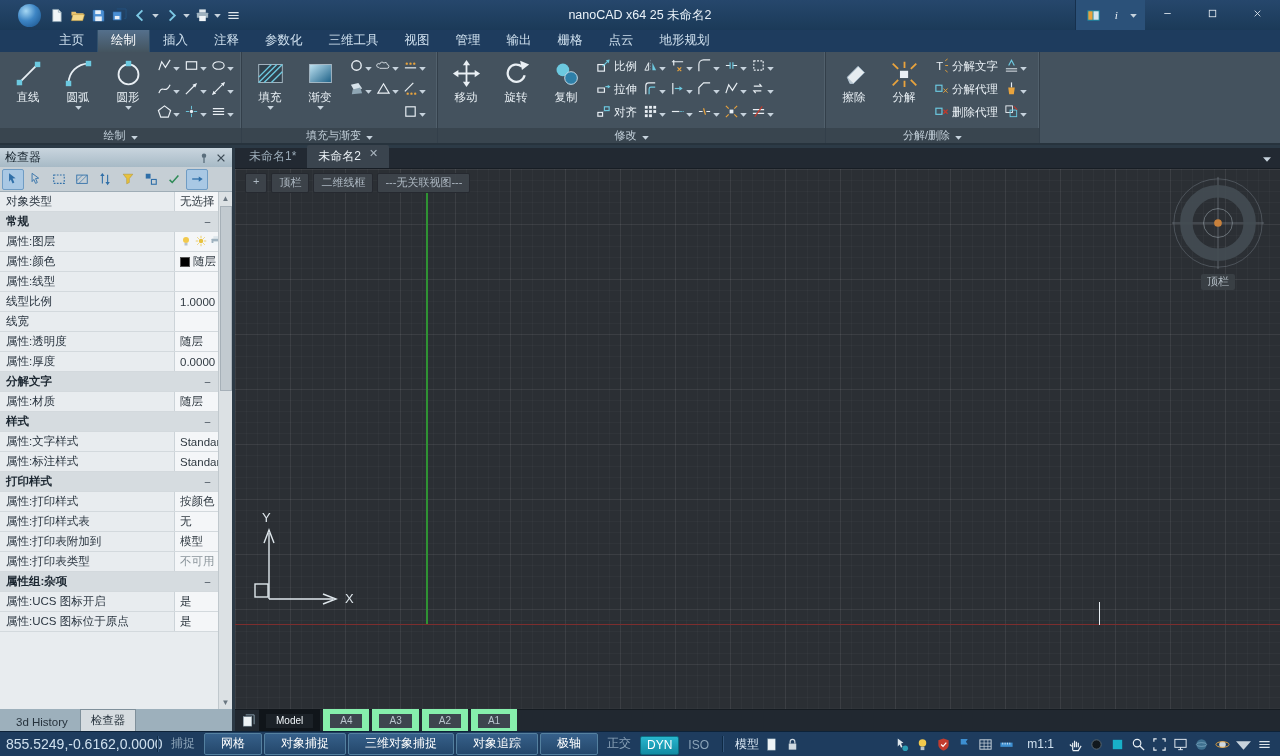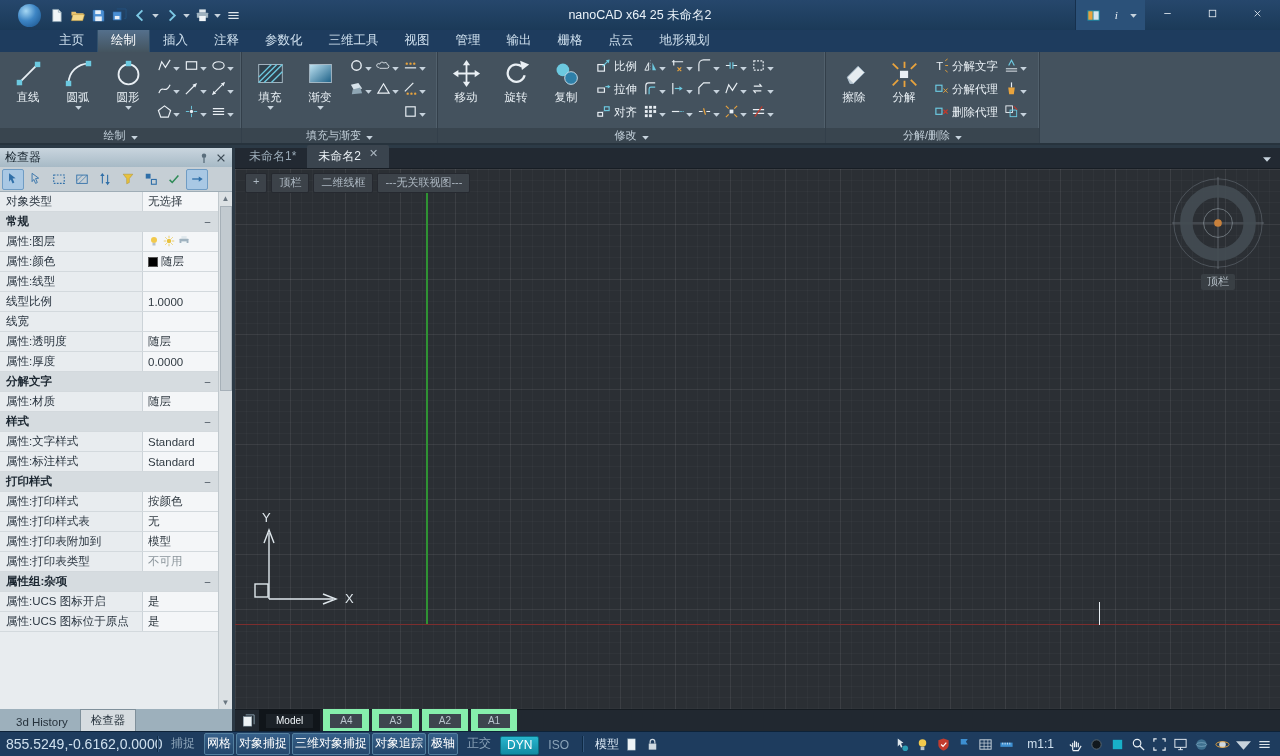--- a/index.html
+++ b/index.html
@@ -56,21 +56,21 @@
 .insp-title .ic svg{width:12px;height:12px;display:block;}
 .insp-title .ic{margin-left:5px;}
 .insp-toolbar{height:25px;background:#c6cfd5;border-bottom:1px solid #9fadb6;display:flex;align-items:center;gap:1px;padding:0 2px;flex:none;}
 .insp-toolbar .istrip-btn{width:22px;height:21px;}
 .insp-toolbar .istrip-btn svg{width:14px;height:14px;}
 .insp-toolbar .istrip-btn:first-child,.insp-toolbar .istrip-btn:last-child{background:#a9c8e4;border:1px solid #6f9cc4;}
 .insp-rows-wrap{flex:1;position:relative;background:#e8ecef;min-height:0;overflow:hidden;}
 .insp-rows{position:absolute;left:0;top:0;right:14px;}
 .prow{height:20px;display:flex;align-items:center;border-bottom:1px solid #d3d9dd;font-size:11.5px;}
 .prow .pl{width:142px;padding-left:6px;color:#2a3540;white-space:nowrap;overflow:hidden;flex:none;}
-.prow .pv{flex:1;align-self:stretch;background:#f4f6f8;border-left:1px solid #ccd3d8;padding-left:5px;color:#303a42;display:flex;align-items:center;gap:3px;overflow:hidden;white-space:nowrap;}
+.prow .pv{flex:1;align-self:stretch;background:#f4f6f8;border-left:1px solid #ccd3d8;padding-left:5px;color:#303a42;display:flex;align-items:center;gap:3px;overflow:hidden;white-space:nowrap;margin-left:32px;}
 .prow .pv.muted{color:#8a949a;}
 .prow .pv .swatch{width:10px;height:10px;border:1px solid #555;display:inline-block;flex:none;}
 .prow .pv svg{width:12px;height:12px;}
 .prow.hdr{background:#d6dce0;}
 .prow.hdr .pl{width:auto;flex:1;font-weight:bold;color:#1b2630;}
 .prow.hdr .collapse{padding-right:7px;color:#4a5560;}
 .insp-scroll{position:absolute;right:0;top:0;bottom:0;width:14px;background:#dce1e4;border-left:1px solid #c0c8cd;display:flex;flex-direction:column;align-items:center;font-size:8px;color:#6a7680;}
 .sarrow{height:13px;display:flex;align-items:center;flex:none;}
 .sarrow.dn{margin-top:auto;}
 .sthumb{width:12px;height:185px;background:#c2cad0;border:1px solid #a6b0b8;margin-top:1px;flex:none;}
@@ -112,21 +112,21 @@
 .cmd-gutter{position:absolute;left:3px;top:4px;display:flex;flex-direction:column;gap:7px;}
 .cmd-gutter .ic svg{width:11px;height:11px;display:block;}
 .cmd-line{font-size:12.5px;line-height:17.5px;color:#141e27;white-space:nowrap;}
 
 
 .statusbar{height:25px;background:#1e3c5e;border-top:1px solid #0d2238;display:flex;align-items:center;padding:0 6px;gap:2px;font-size:12px;color:#d9e6f2;flex:none;overflow:hidden;}
 .sb-coords{font-size:14px;width:146px;color:#cfe0ee;flex:none;}
 .sb-sep{width:1px;height:16px;background:#0f2a44;box-shadow:1px 0 0 #35577c;margin:0 3px;flex:none;}
 .sb-toggles{display:flex;align-items:flex-end;}
 .sb-tog{padding:2px 7px 3px;border-radius:2px;margin:0 1px;color:#8ba3b8;white-space:nowrap;}
-.sb-tog.on{background:linear-gradient(#36608a,#24476b);border:1px solid #54809f;padding:1px 2px 2px;color:#fff;}
+.sb-tog.on{background:linear-gradient(#36608a,#24476b);border:1px solid #54809f;padding:1px 16px 2px;color:#fff;}
 .sb-tog.active{background:linear-gradient(#28b6ce,#128ba3);border:1px solid #0c6c80;padding:1px 6px 2px;color:#fff;}
 .sb-model{margin-left:7px;white-space:nowrap;}
 .sb-icons{display:flex;align-items:center;gap:1px;}
 .sb-icons .istrip-btn{width:20px;height:20px;}
 .sb-flex{flex:1;}
 .sb-scale{margin:0 9px;color:#cfe0ee;white-space:nowrap;}
 </style>
 </head>
 <body>
 

